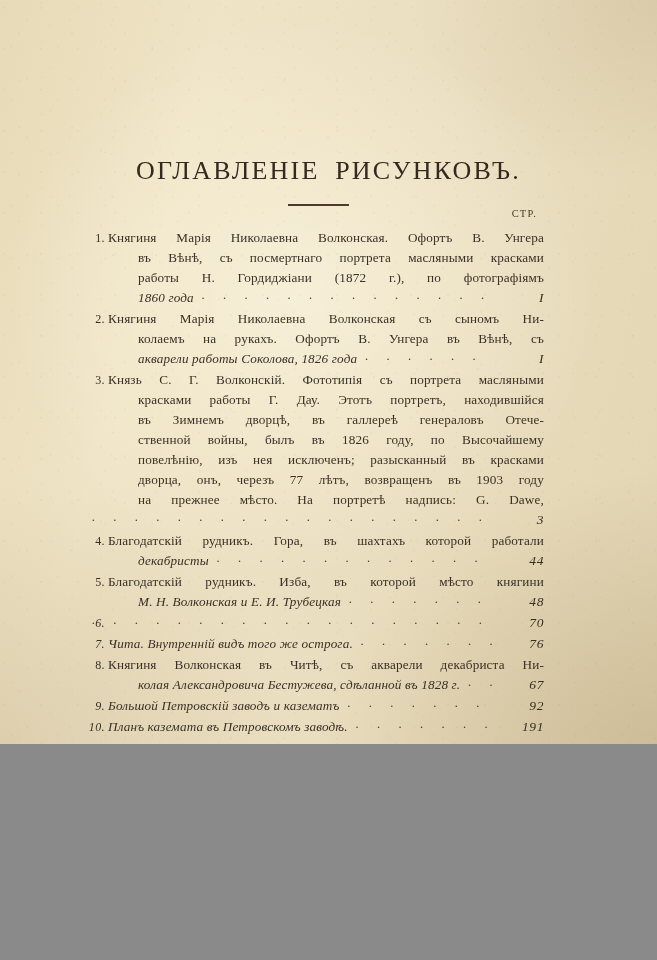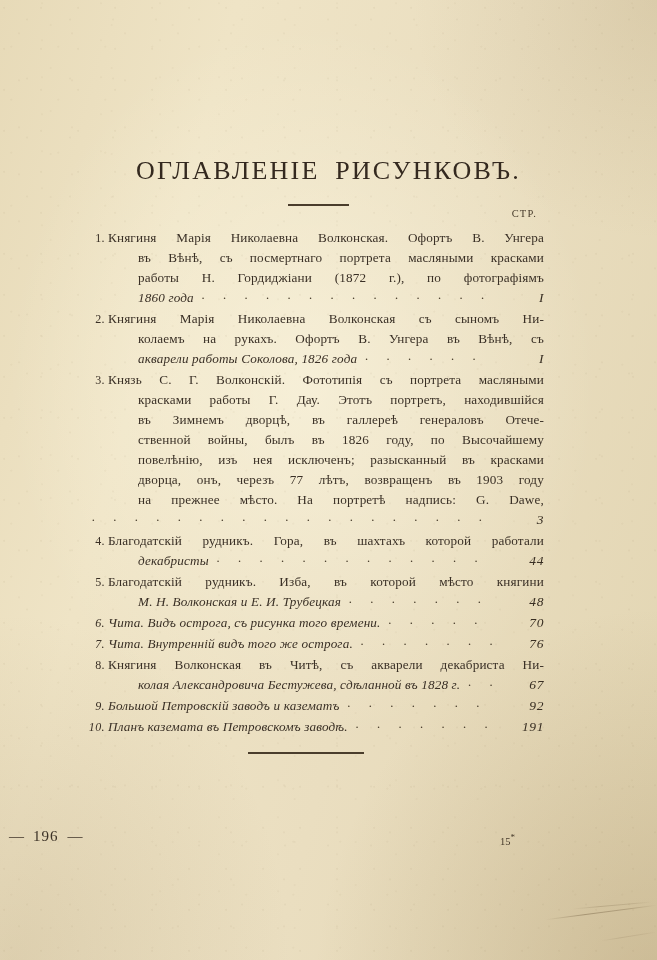--- a/index.html
+++ b/index.html
@@ -4,21 +4,21 @@
 <title>ОГЛАВЛЕНІЕ РИСУНКОВЪ</title>
 <style>
   html, body {
     margin: 0;
     padding: 0;
     background: #8a8a8a;
   }
   .page {
     position: relative;
     width: 657px;
-    height: 960px;
+    height: 744px;
     margin: 0 auto;
     overflow: hidden;
     background-color: #ece0c1;
     background-image:
       radial-gradient(ellipse 62% 52% at 46% 40%, rgba(255,251,232,0.55) 0%, rgba(255,251,232,0.0) 72%),
       radial-gradient(ellipse 90% 70% at 100% 104%, rgba(168,145,104,0.40) 0%, rgba(168,145,104,0.0) 58%),
       radial-gradient(ellipse 70% 60% at 2% 100%, rgba(170,148,108,0.26) 0%, rgba(170,148,108,0.0) 60%),
       radial-gradient(ellipse 60% 40% at 100% 0%, rgba(172,150,110,0.22) 0%, rgba(172,150,110,0.0) 62%),
       linear-gradient(105deg, #e7dab8 0%, #efe4c6 26%, #eadec0 58%, #e2d5b2 100%);
     font-family: "Liberation Serif", "DejaVu Serif", serif;
@@ -381,21 +381,20 @@
         </div>
         <div class="line last">
           <span class="lead-text">М. Н. Волконская и Е. И. Трубецкая</span>
           <span class="dots">. . . . . . . . . . . . . . . . . . . . . . . . . . . . . . . . . . . . . . . . . . . . . . . . . . . . . . . . . . . . </span>
           <span class="pg">48</span>
         </div>
       </div>
       <div class="entry">
         <div class="line last first-line">
           <span class="num">6.</span>
-          <span class="lead-text">Чита. Видъ острога, съ рисунка того времени.</span>
           <span class="dots">. . . . . . . . . . . . . . . . . . . . . . . . . . . . . . . . . . . . . . . . . . . . . . . . . . . . . . . . . . . . </span>
           <span class="pg">70</span>
         </div>
       </div>
       <div class="entry">
         <div class="line last first-line">
           <span class="num">7.</span>
           <span class="lead-text">Чита. Внутренній видъ того же острога.</span>
           <span class="dots">. . . . . . . . . . . . . . . . . . . . . . . . . . . . . . . . . . . . . . . . . . . . . . . . . . . . . . . . . . . . </span>
           <span class="pg">76</span>

